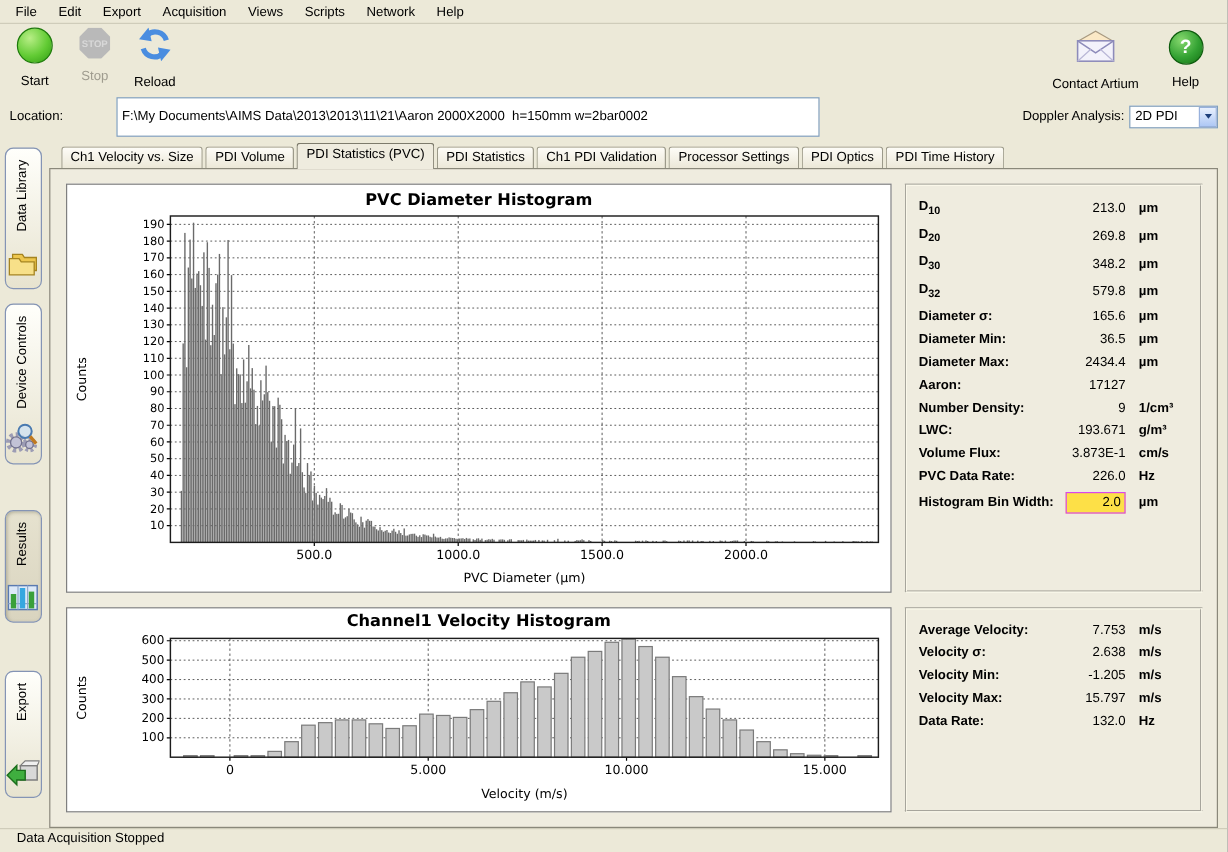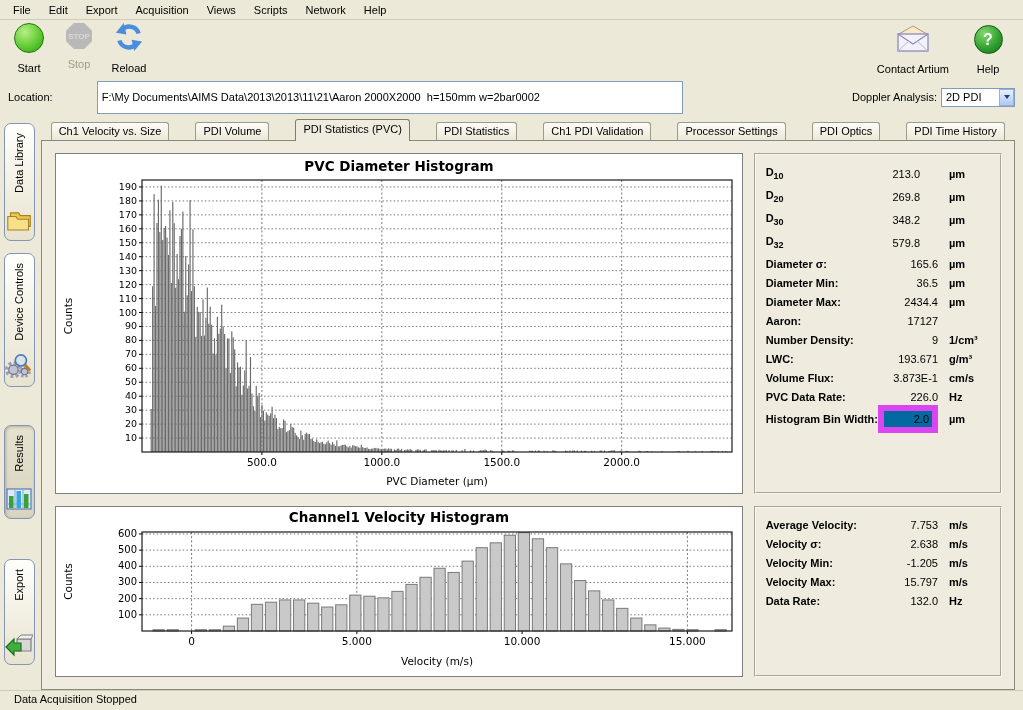--- a/index.html
+++ b/index.html
@@ -51,43 +51,43 @@
   .sidebar{width:46px;display:flex;flex-direction:column;align-items:center;padding-top:10px;}
   .side-btn{width:31px;border:1px solid #8494b5;border-radius:7px;
       background:linear-gradient(#fffffb,#e7e3cf);display:flex;flex-direction:column;
       align-items:center;justify-content:space-between;padding:9px 0 5px 0;cursor:default;box-sizing:border-box;}
   .side-btn.selected{background:linear-gradient(#e6e2cf,#d9d4bf);
       box-shadow:inset 1px 1px 3px rgba(90,85,60,.35);}
   .side-btn .vtext{writing-mode:vertical-rl;transform:rotate(180deg);font-size:11px;white-space:nowrap;}
   .side-btn .sicon{margin-top:6px;}
 
   .tabpanel{flex:1;display:flex;flex-direction:column;padding:6px 8px 0 2px;}
-  .tabstrip{display:flex;align-items:flex-end;height:21px;padding-left:10px;position:relative;z-index:2;gap:24px;}
+  .tabstrip{display:flex;align-items:flex-end;height:21px;padding-left:10px;position:relative;z-index:2;}
   .tab{height:17px;line-height:17px;padding:0 7px;margin-right:2px;font-size:11px;white-space:nowrap;
       background:linear-gradient(#fdfcf7,#ece8d8);border:1px solid #9c9a8a;border-bottom:none;
       border-radius:3px 3px 0 0;cursor:default;}
   .tab.selected{height:21px;line-height:19px;background:#efecdf;border-color:#7d7b6c;
       position:relative;top:1px;z-index:3;}
   .tabpage{flex:1;border:1px solid #8a887a;background:#efecdf;position:relative;z-index:1;}
 
   .content-row{display:flex;margin:12px 12px 0 13px;gap:11px;}
   .chartbox{width:688px;background:#fff;border:1px solid #7f7f7f;box-sizing:border-box;}
   .chartbox.top{height:341px;}
   .chartbox.bottom{height:171px;}
   .statsbox{flex:1;border:2px groove #fbf8ea;padding:7px 9px 4px 10px;box-sizing:border-box;}
   .statsbox.top{height:341px;}
   .statsbox.bottom{height:171px;}
 
   .stat-row{display:flex;align-items:center;height:19px;}
-  .stat-row.dsub{height:23px;gap:18px;}
+  .stat-row.dsub{height:23px;}
   .stat-label{flex:1;font-weight:bold;white-space:nowrap;}
   .stat-label sub{font-size:9px;font-weight:bold;}
   .stat-value{width:60px;text-align:right;}
   .stat-unit{width:42px;padding-left:11px;font-weight:bold;white-space:nowrap;}
-  .bin-input{width:42px;height:14px;border:6px solid #d946ef;background:#0369a1;text-align:right;
+  .bin-input{width:42px;height:14px;border:1px solid #d946ef;background:#fde047;text-align:right;
       font-family:"Liberation Sans",sans-serif;font-size:11px;padding:1px 3px;}
   .stat-row .bin-wrap{width:60px;display:flex;justify-content:flex-end;}
 
   
   .statusbar{height:17px;border-top:1px solid #cfccba;padding:2px 6px 0 14px;}
 
   svg text{font-family:"DejaVu Sans",sans-serif;}
 </style>
 </head>
 <body>

